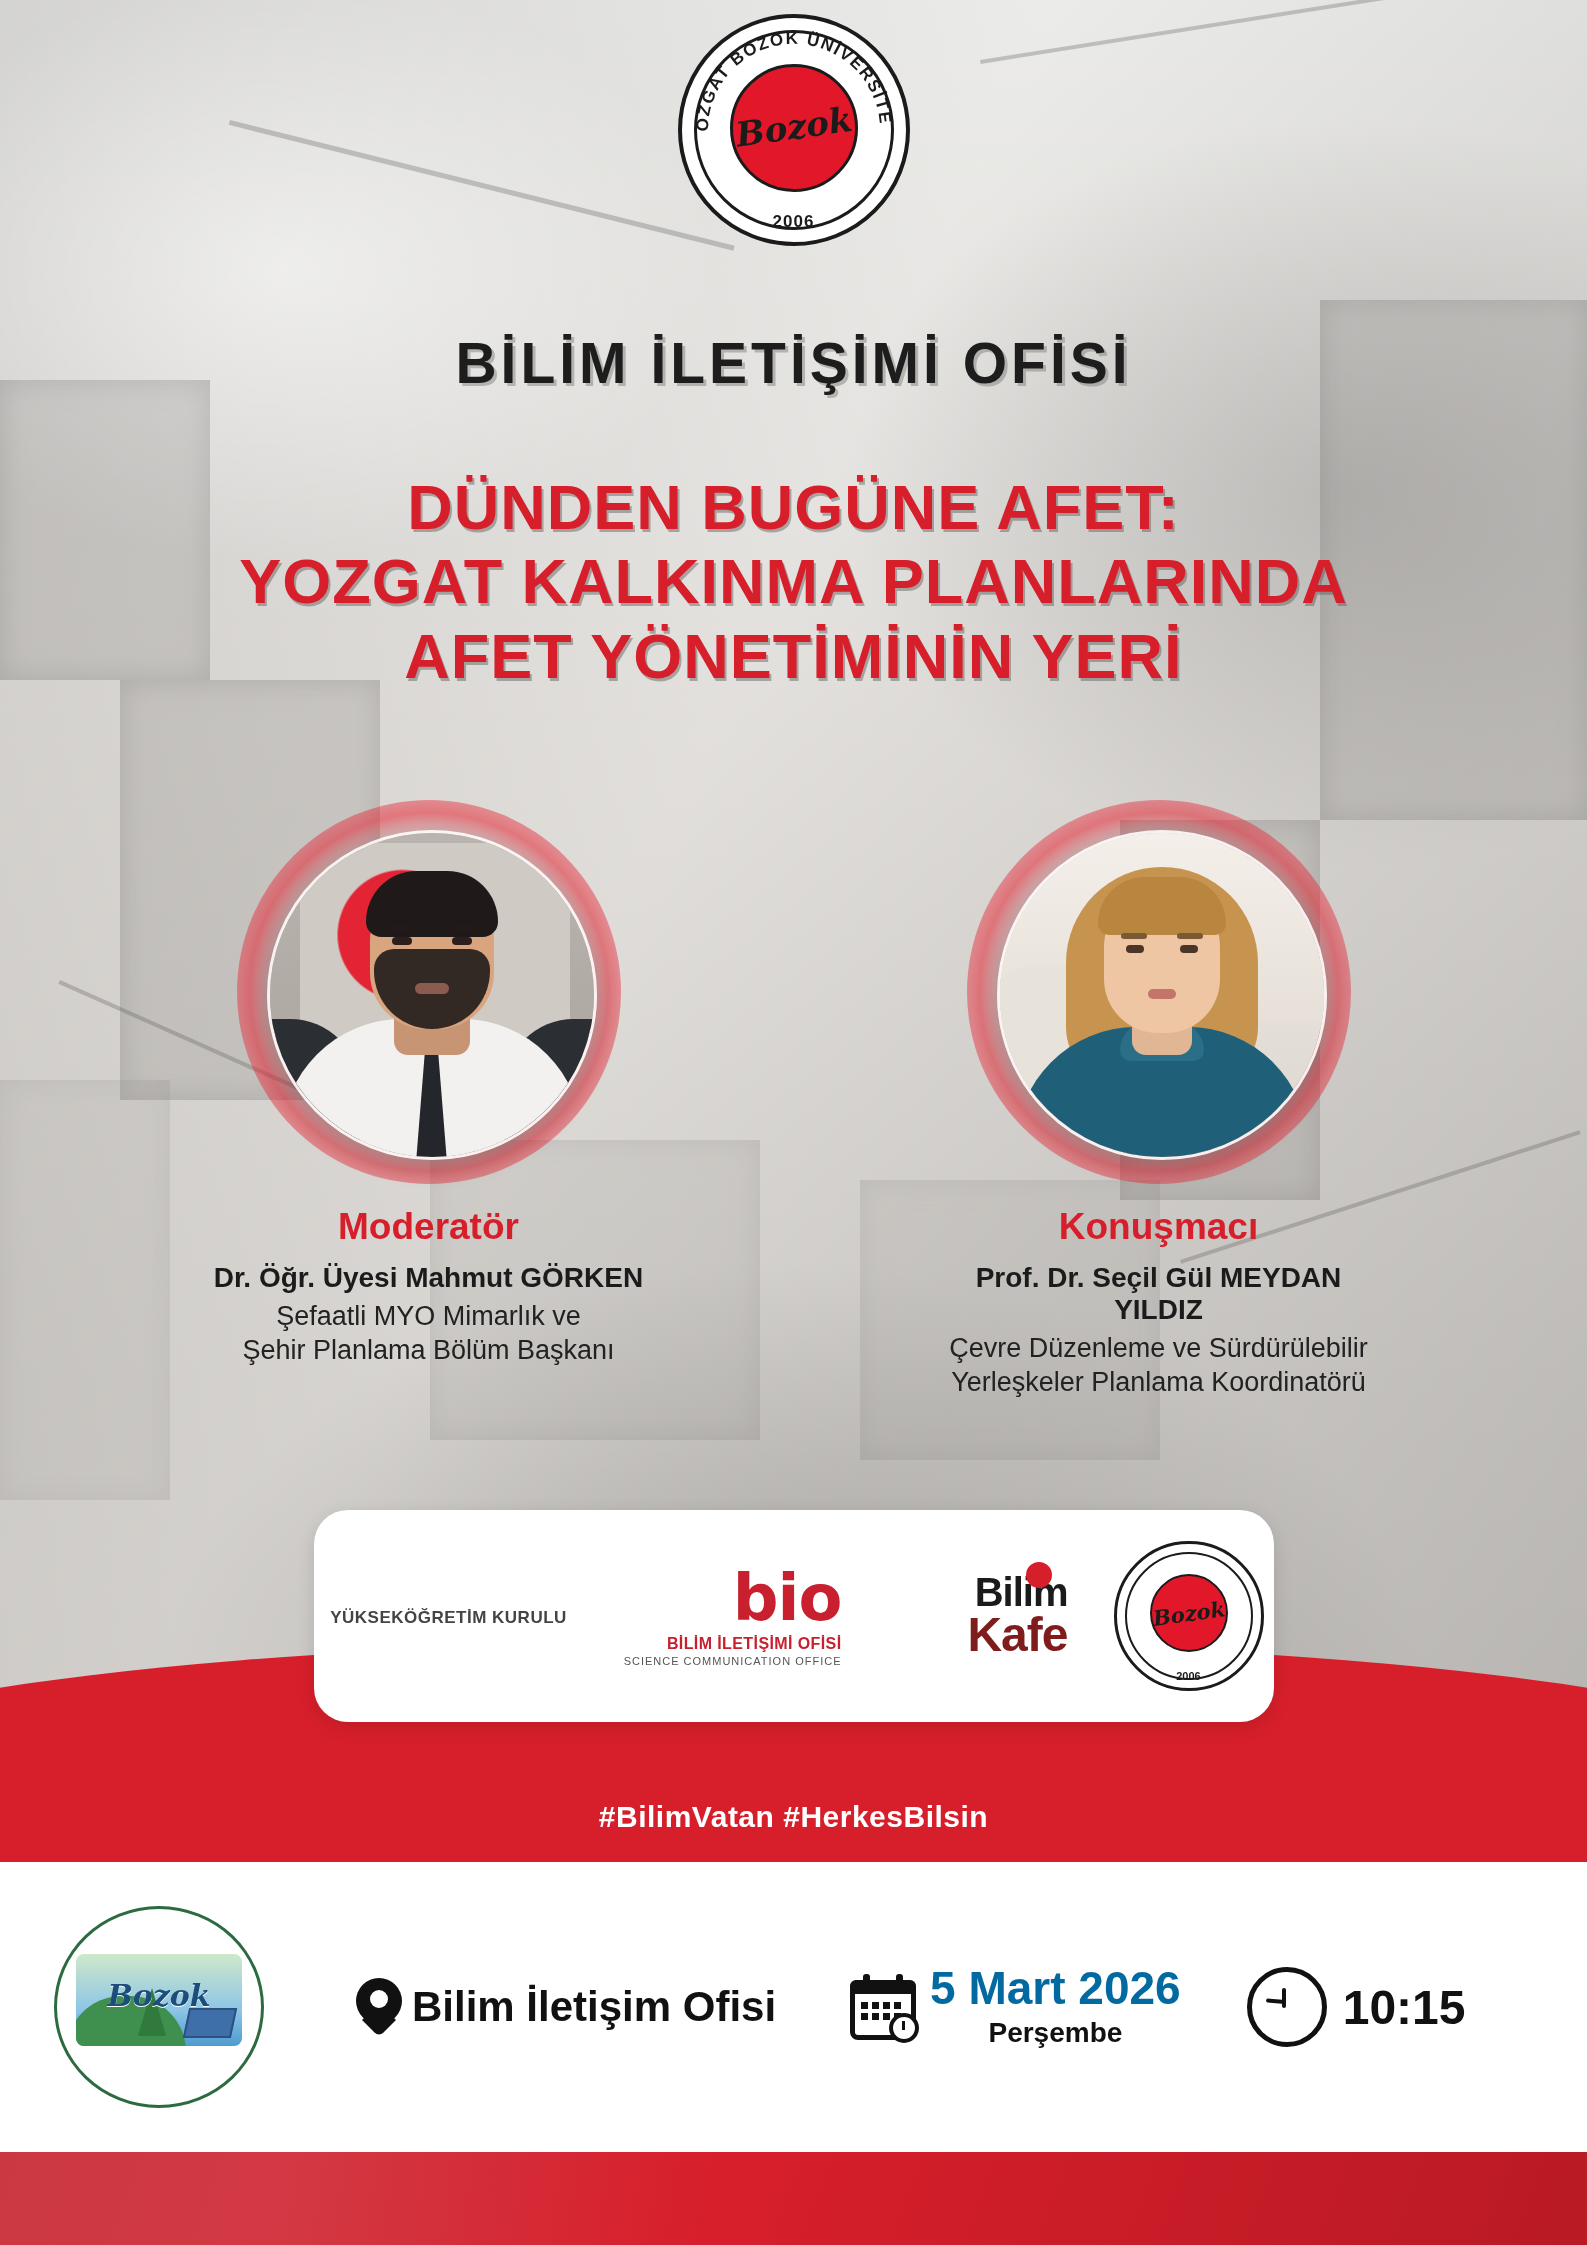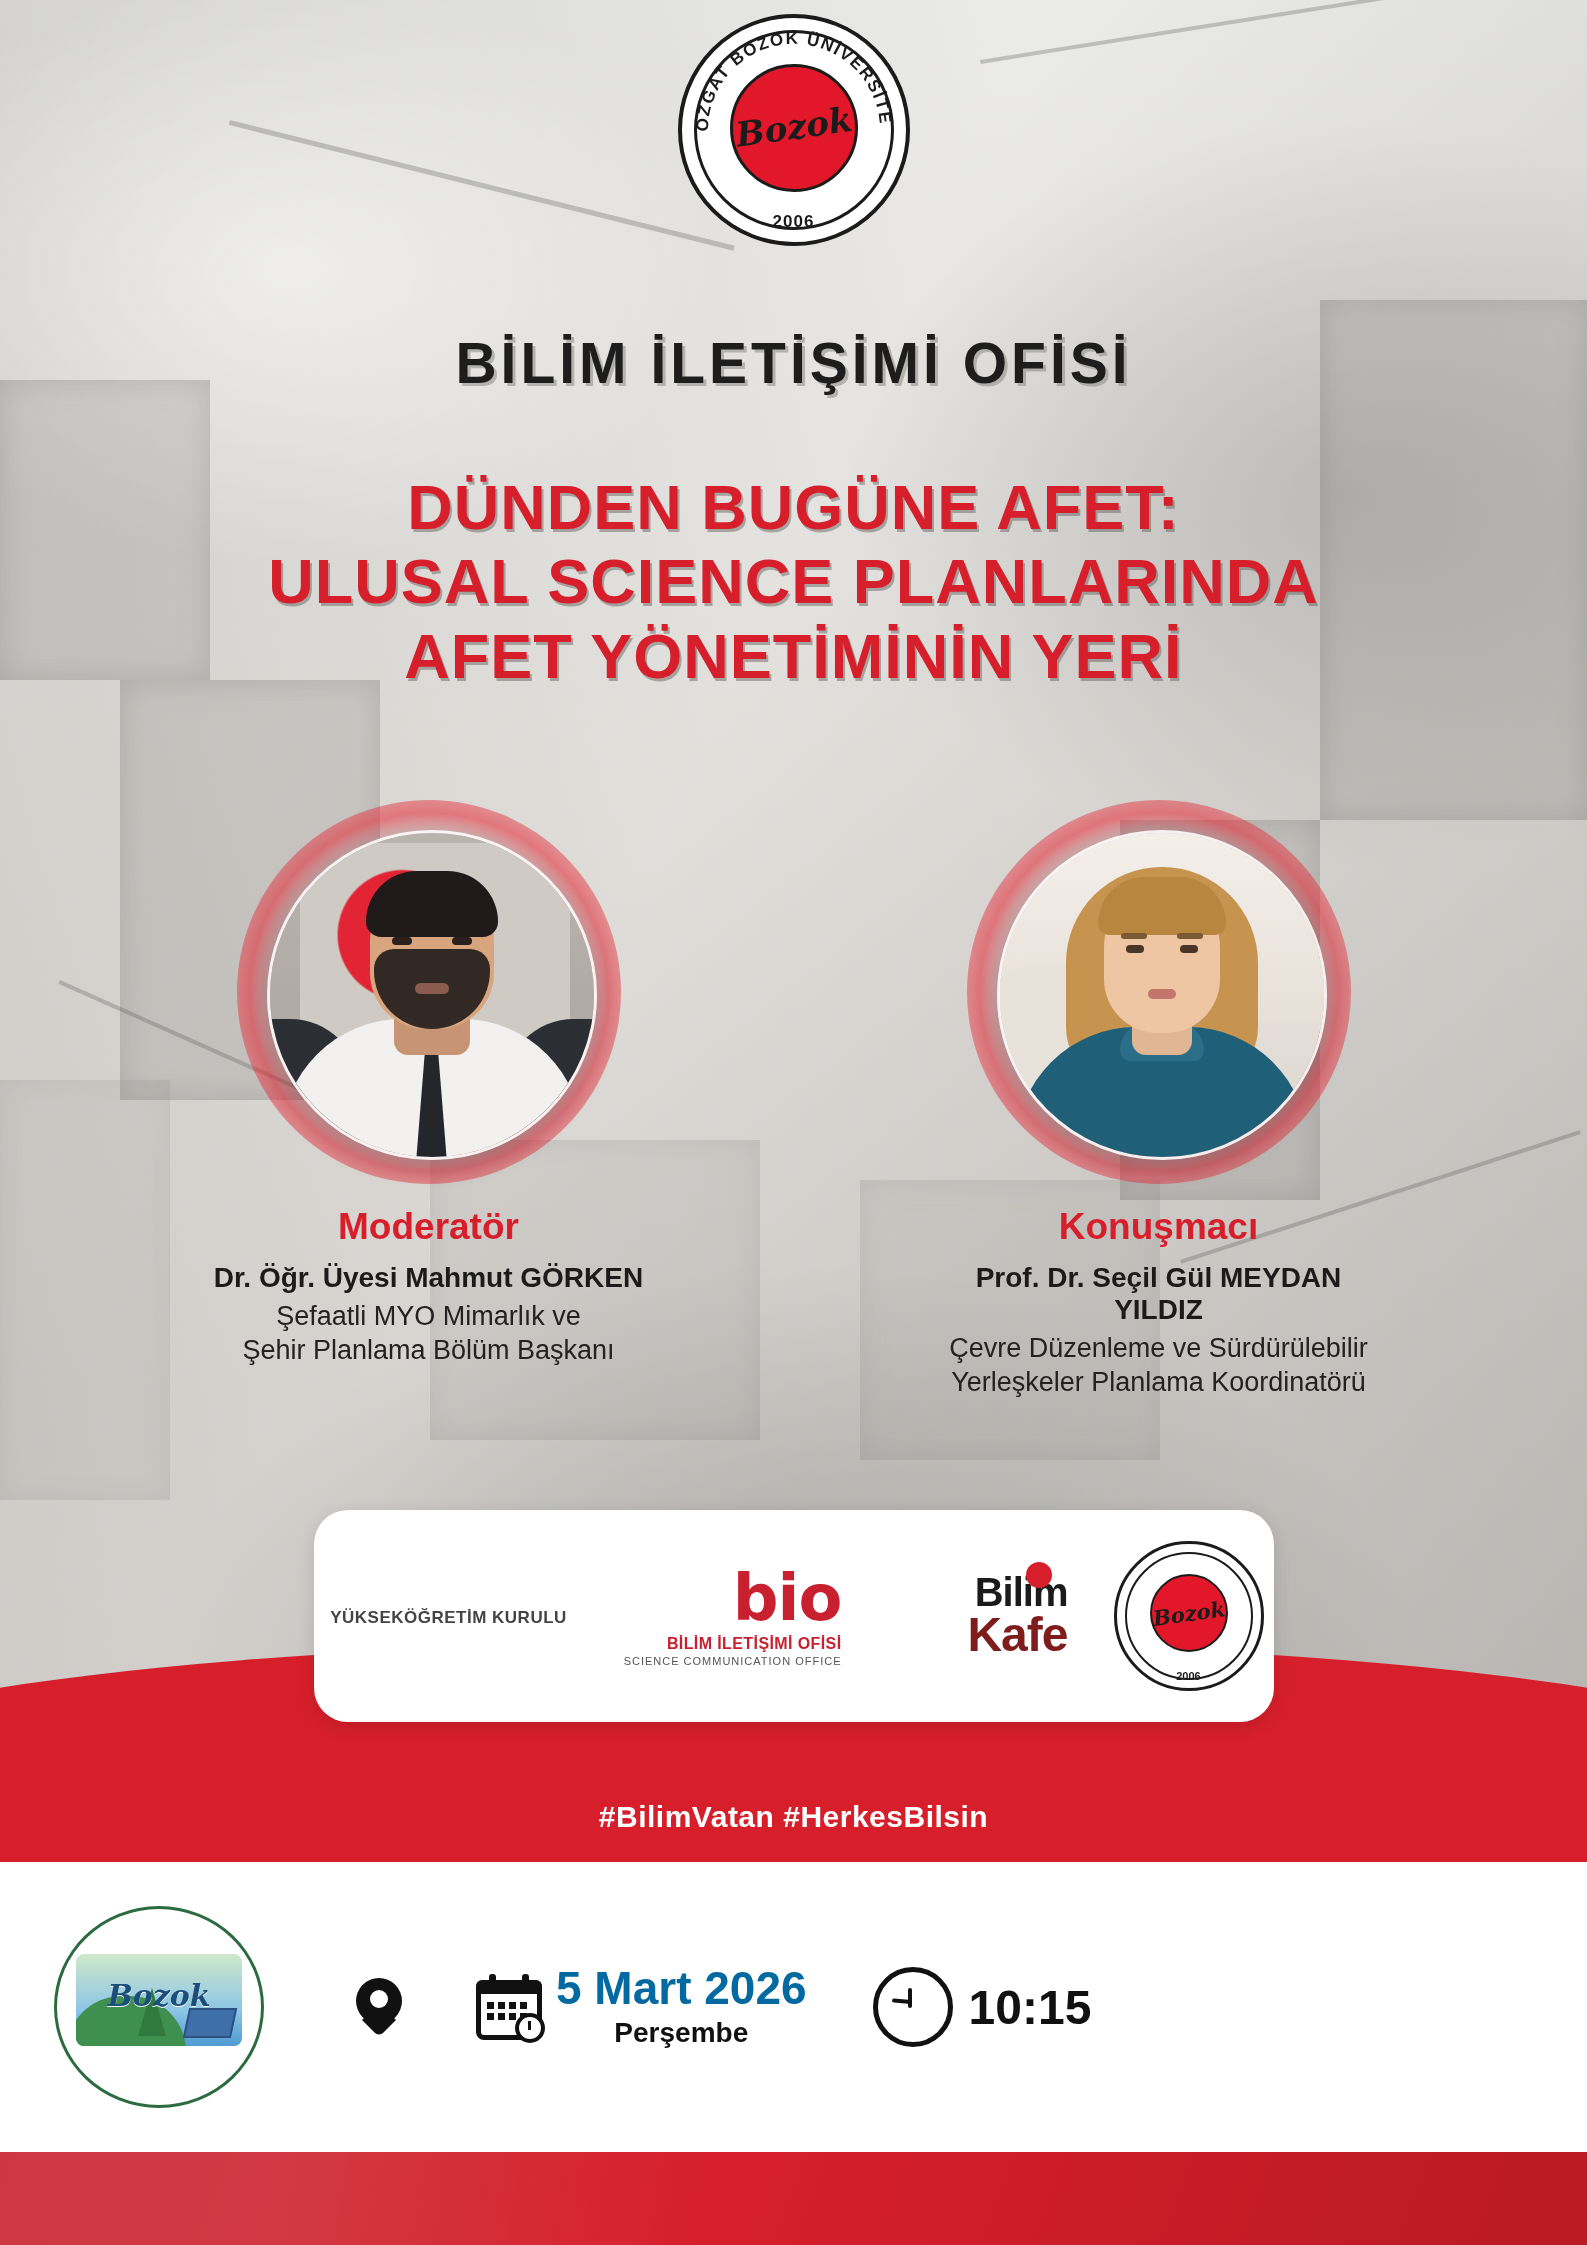--- a/index.html
+++ b/index.html
@@ -545,21 +545,21 @@
     </svg>
     <div class="disc"></div>
     <div class="bozok-script">Bozok</div>
     <div class="year">2006</div>
   </div>
 
   <div class="office-title">BİLİM İLETİŞİMİ OFİSİ</div>
 
   <div class="main-title">
     <span class="line">DÜNDEN BUGÜNE AFET:</span>
-    <span class="line">ULUSAL SCIENCE PLANLARINDA</span>
+    <span class="line">YOZGAT KALKINMA PLANLARINDA</span>
     <span class="line">AFET YÖNETİMİNİN YERİ</span>
   </div>
 
   <div class="people">
 
     <div class="person">
       <div class="glow">
         <div class="photo ph-m">
           <div class="scene">
             <div class="backdrop"></div>
@@ -682,20 +682,21 @@
         </div>
         <div class="bozok-word">Bozok</div>
       </div>
 
       <div class="foot-place">
         <div class="pin">
           <div class="body"></div>
           <div class="tip"></div>
           <div class="hole"></div>
         </div>
+        <div class="txt">Bilim İletişim Ofisi</div>
       </div>
 
       <div class="foot-date">
         <div class="cal">
           <div class="peg l"></div>
           <div class="peg r"></div>
           <div class="frame"></div>
           <div class="top-bar"></div>
           <div class="dots">
             <i></i>

